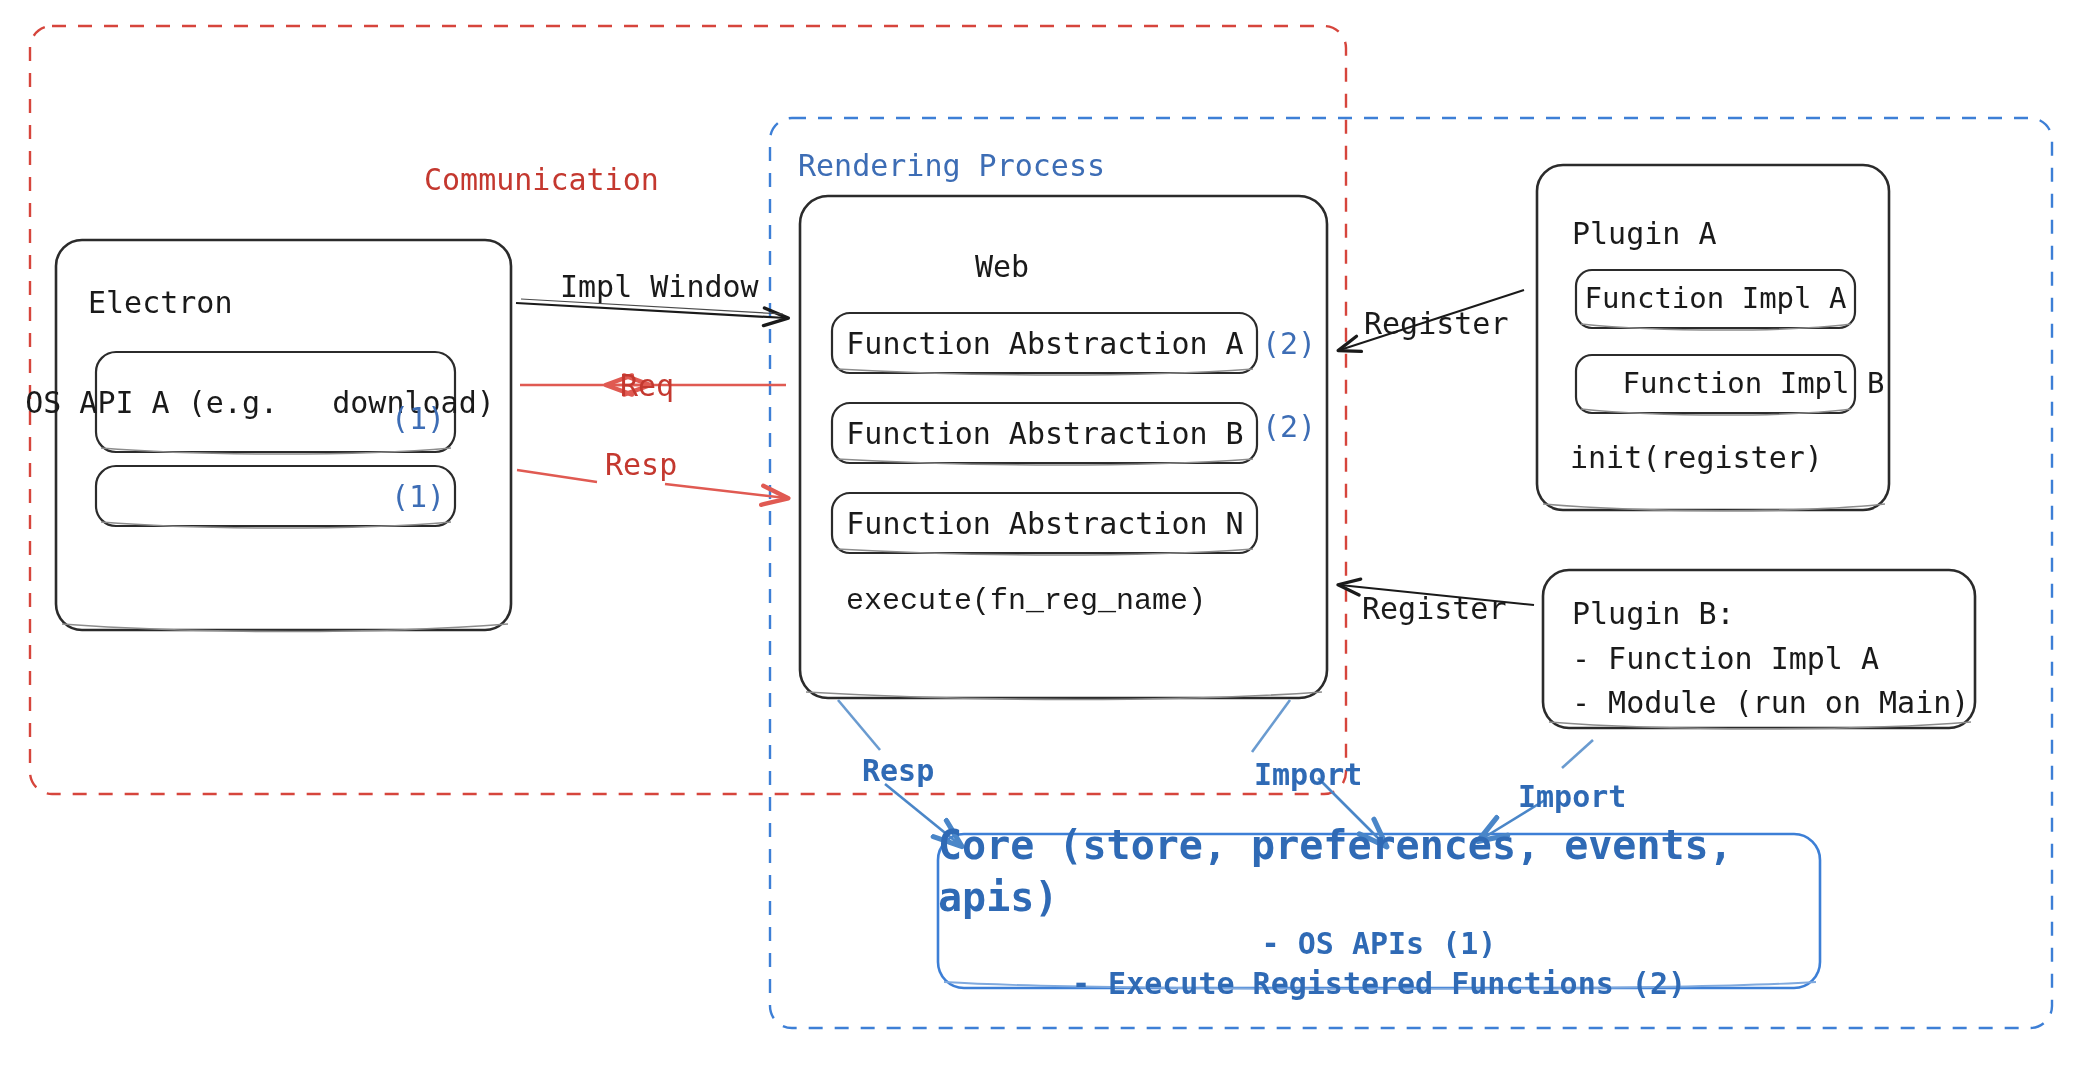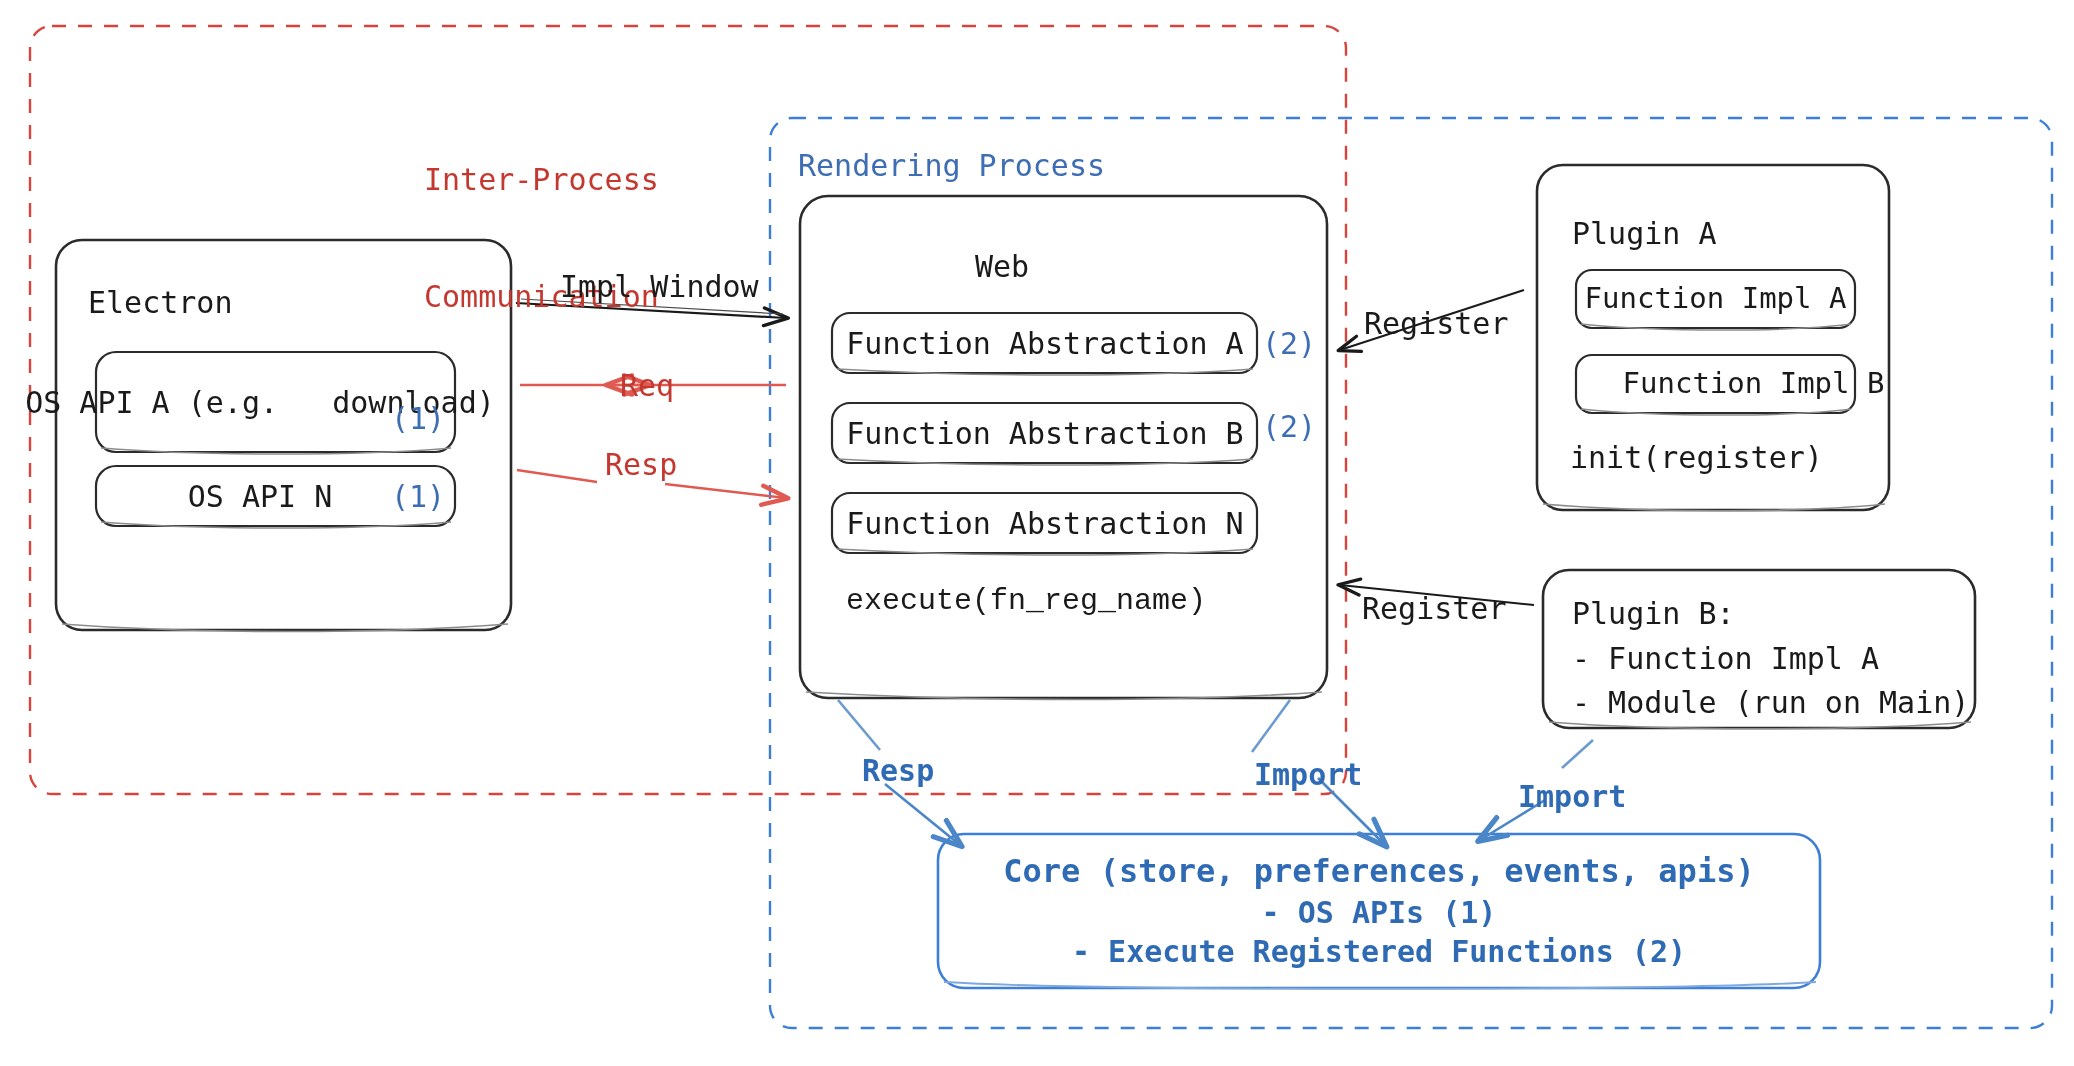--- a/index.html
+++ b/index.html
@@ -31,21 +31,21 @@
     line-height: 1.28;
   }
   
   .t-black   { color: #1a1a1a; }
   .t-red     { color: #c4382f; }
   .t-blue    { color: #3d6db5; }
   .t-bluebold{ color: #2f6ab5; font-weight: bold; }
   .fs-29 { font-size: 29px; }
   .fs-30 { font-size: 30px; }
   .fs-31 { font-size: 30px; }
-  .fs-32 { font-size: 32px; }
+  .fs-32 { font-size: 40px; }
 
   
   .container-title { position: absolute; white-space: pre; line-height: 1.3; }
 
   
   .boxtext {
     position: absolute;
     display: flex;
     align-items: center;
     justify-content: center;
@@ -173,35 +173,33 @@
       <path d="M1318,778 L1385,845" fill="none" stroke="#4a86c8" stroke-width="2.6" marker-end="url(#arrowBlue)"></path>
     </g>
 
     <g>
       <path d="M1593,740 L1562,768" fill="none" stroke="#6a9bd0" stroke-width="2.6"></path>
       <path d="M1545,800 L1480,840" fill="none" stroke="#4a86c8" stroke-width="2.6" marker-end="url(#arrowBlue)"></path>
     </g>
   </svg>
 
   <div class="container-title t-red fs-30" style="left:424px; top:82px;">
-    <div>Inter-Process</div>
     <div>Communication</div>
   </div>
 
   <div class="container-title t-blue fs-31" style="left:798px; top:146px;">Rendering Process</div>
 
   <div class="boxtext left t-black fs-31" style="left:88px; top:280px; width:300px; height:44px;">Electron</div>
 
   <div class="boxtext t-black fs-30" style="left:110px; top:356px; width:300px; height:92px; flex-direction:row;">
     <span>OS API A (e.g.</span>
     <span>   download)</span>
   </div>
   <div class="boxtext t-blue fs-30" style="left:388px; top:398px; width:60px; height:40px;">(1)</div>
 
-  <div class="boxtext t-black fs-30" style="left:120px; top:470px; width:280px; height:52px;">OS API N</div>
   <div class="boxtext t-blue fs-30" style="left:388px; top:470px; width:60px; height:52px;">(1)</div>
 
   <div class="lbl t-black fs-31" style="left:560px; top:268px;">Impl Window</div>
   <div class="lbl t-red fs-31" style="left:620px; top:367px;text-align:right;">Req</div>
   <div class="lbl t-red fs-31" style="left:605px; top:446px;">Resp</div>
 
   <div class="boxtext t-black fs-31" style="left:912px; top:244px; width:180px; height:44px;">Web</div>
 
   <div class="boxtext t-black fs-30" style="left:840px; top:317px; width:410px; height:52px;">Function Abstraction A</div>
   <div class="boxtext t-blue fs-31" style="left:1258px; top:317px; width:62px; height:52px;">(2)</div>

